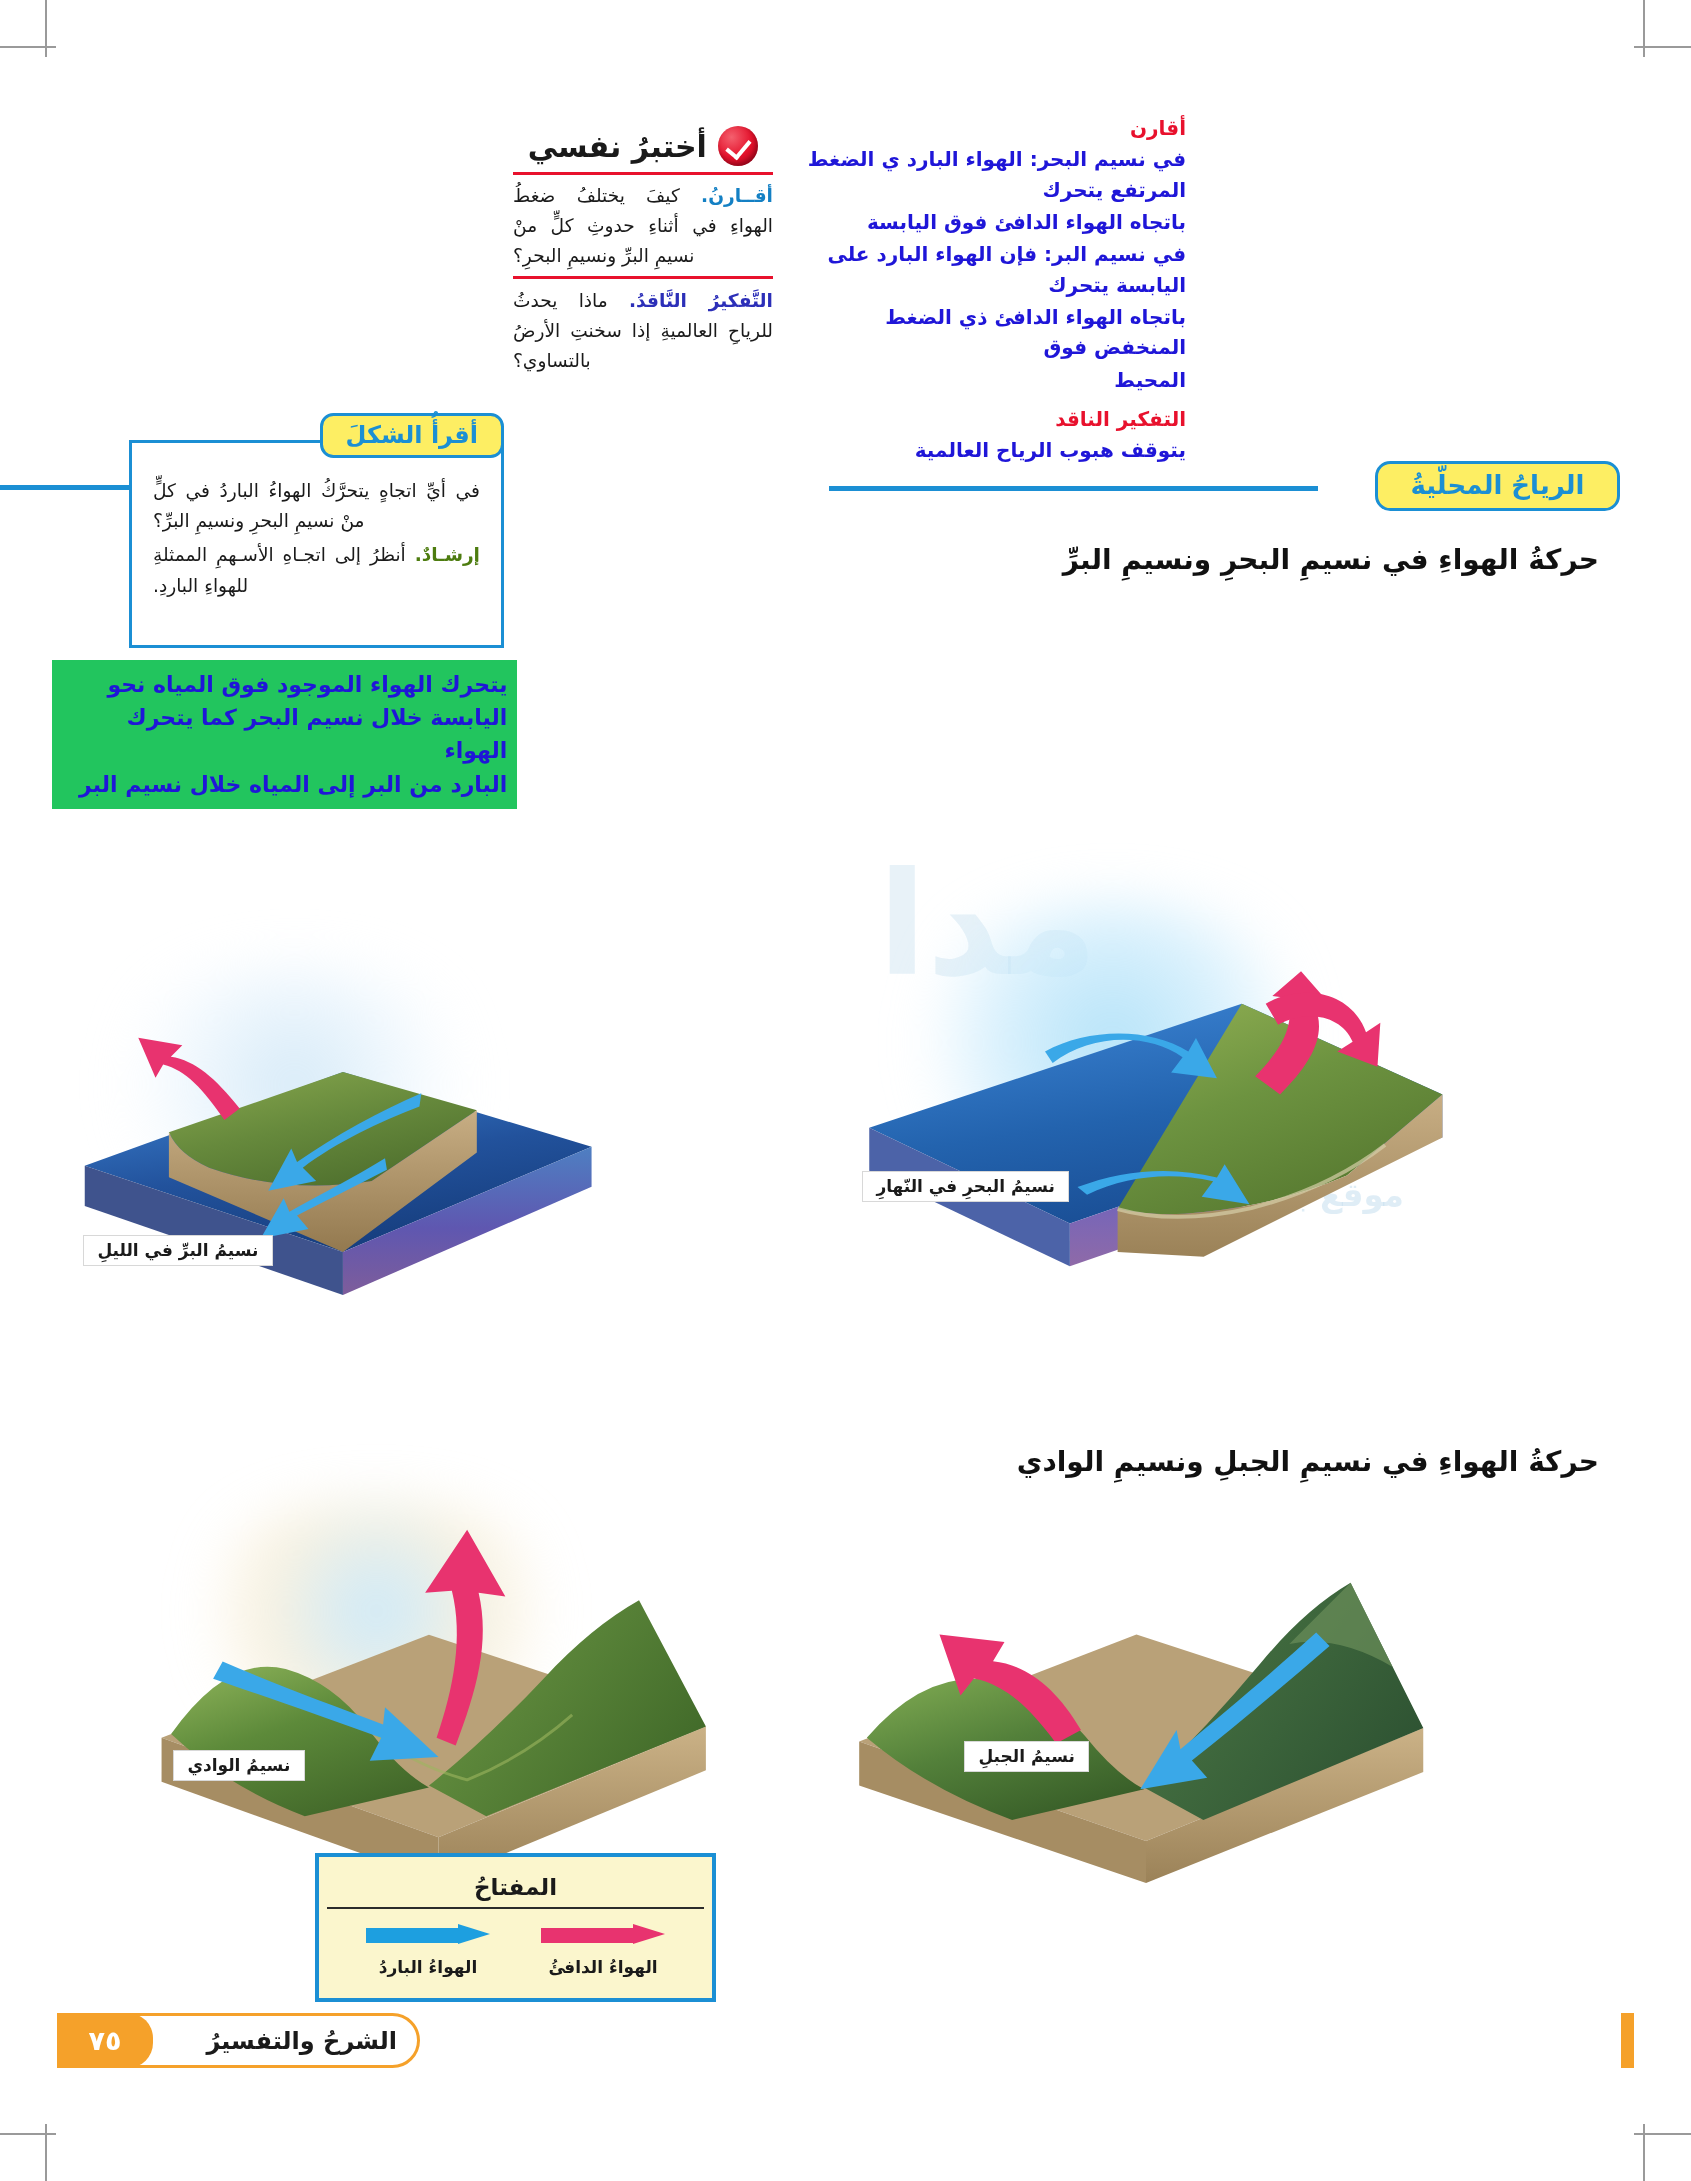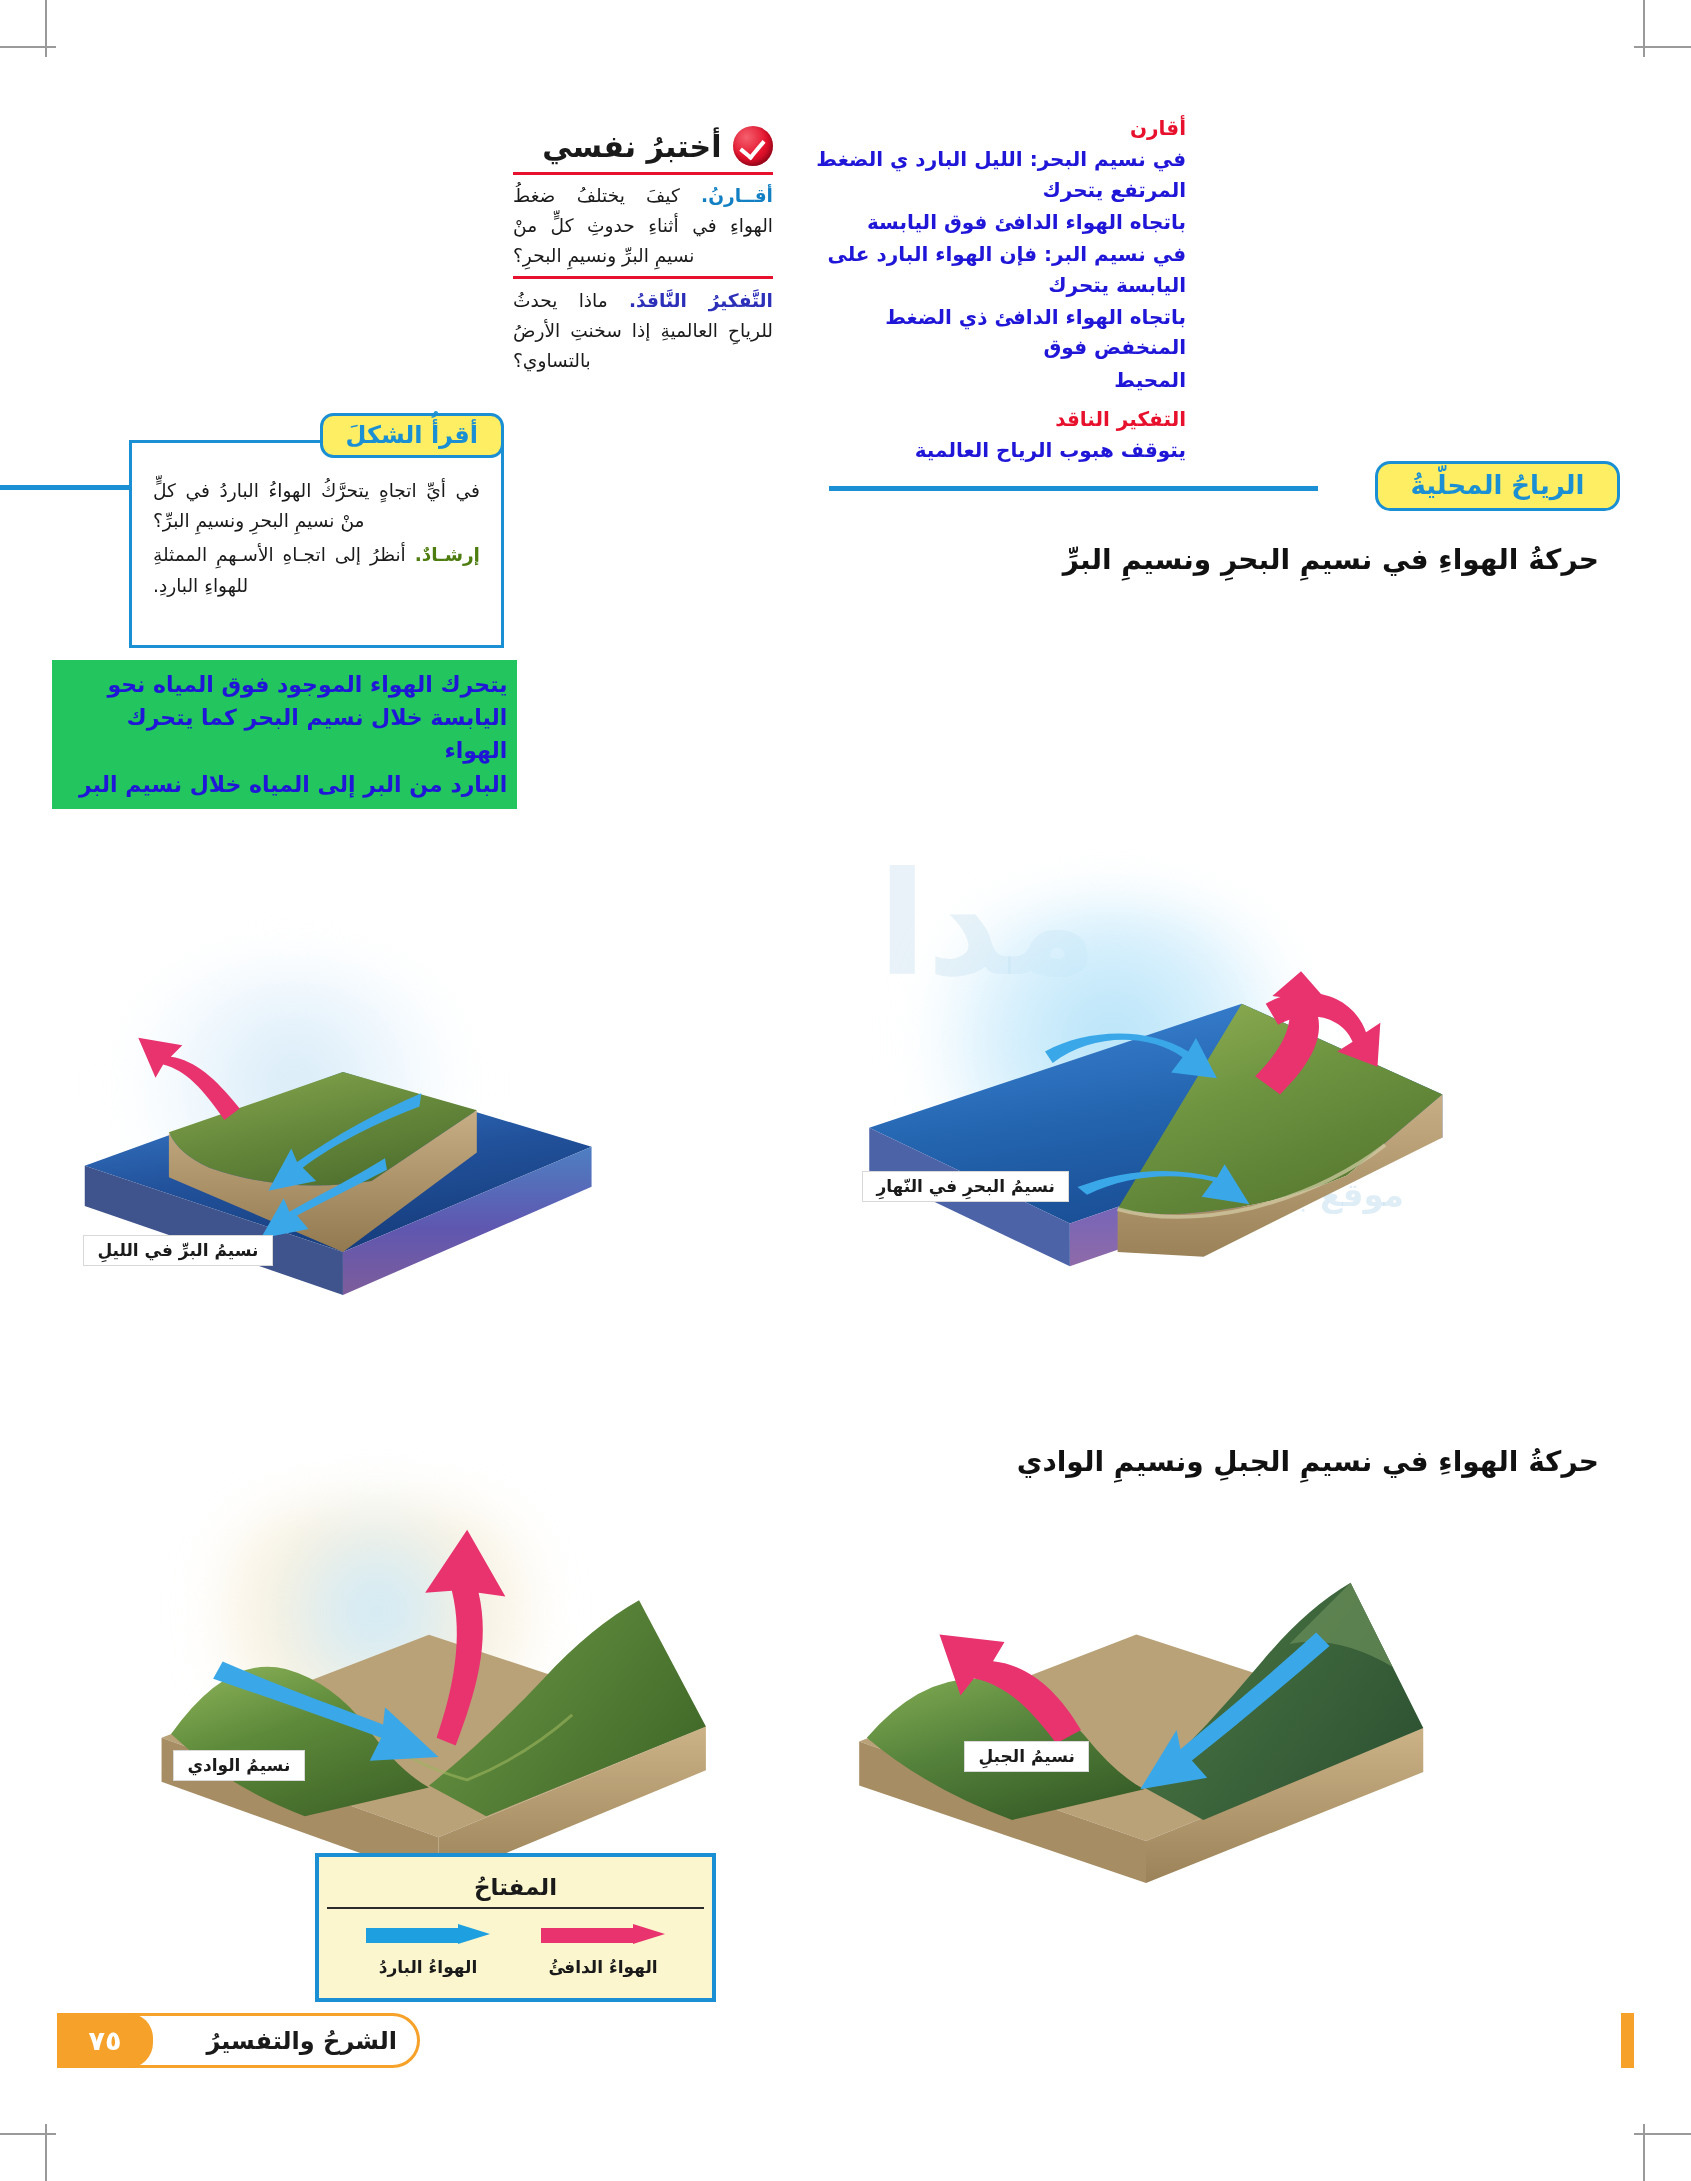--- a/index.html
+++ b/index.html
@@ -46,21 +46,21 @@
   
   .selftest {
     position: absolute;
     top: 126px; right: 918px;
     width: 260px;
     direction: rtl;
   }
   .selftest-title-row {
     display: flex;
     align-items: center;
-    justify-content: flex-start;
+    justify-content: center;
     gap: 11.5px;
     margin-bottom: 5.7px;
   }
   .check-badge {
     width: 40px; height: 40px;
     border-radius: 50%;
     background: radial-gradient(circle at 34% 28%, #f4606e 0%, #e4122c 52%, #b8001c 100%);
     box-shadow: inset -1.9px -2.9px 4.8px rgba(0,0,0,.3);
     position: relative;
     flex: 0 0 auto;
@@ -347,21 +347,21 @@
   <div class="crop v" style="left:46px;  bottom:0;"></div>
   <div class="crop h" style="left:0;     bottom:46px;"></div>
   <div class="crop v" style="right:46px; bottom:0;"></div>
   <div class="crop h" style="right:0;    bottom:46px;"></div>
 
   <div class="watermark">مدا</div>
   <div class="watermark2">موقع بداية التعليم</div>
 
   <div class="answer-col">
     <div class="hdr">أقارن</div>
-    <div class="body">في نسيم البحر: الليل البارد ي الضغط المرتفع يتحرك</div>
+    <div class="body">في نسيم البحر: الهواء البارد ي الضغط المرتفع يتحرك</div>
     <div class="body">باتجاه الهواء الدافئ فوق اليابسة</div>
     <div class="body">في نسيم البر: فإن الهواء البارد على اليابسة يتحرك</div>
     <div class="body">باتجاه الهواء الدافئ ذي الضغط المنخفض فوق</div>
     <div class="body">المحيط</div>
     <div class="gap"></div>
     <div class="hdr">التفكير الناقد</div>
     <div class="body">يتوقف هبوب الرياح العالمية</div>
   </div>
 
   <div class="selftest">

